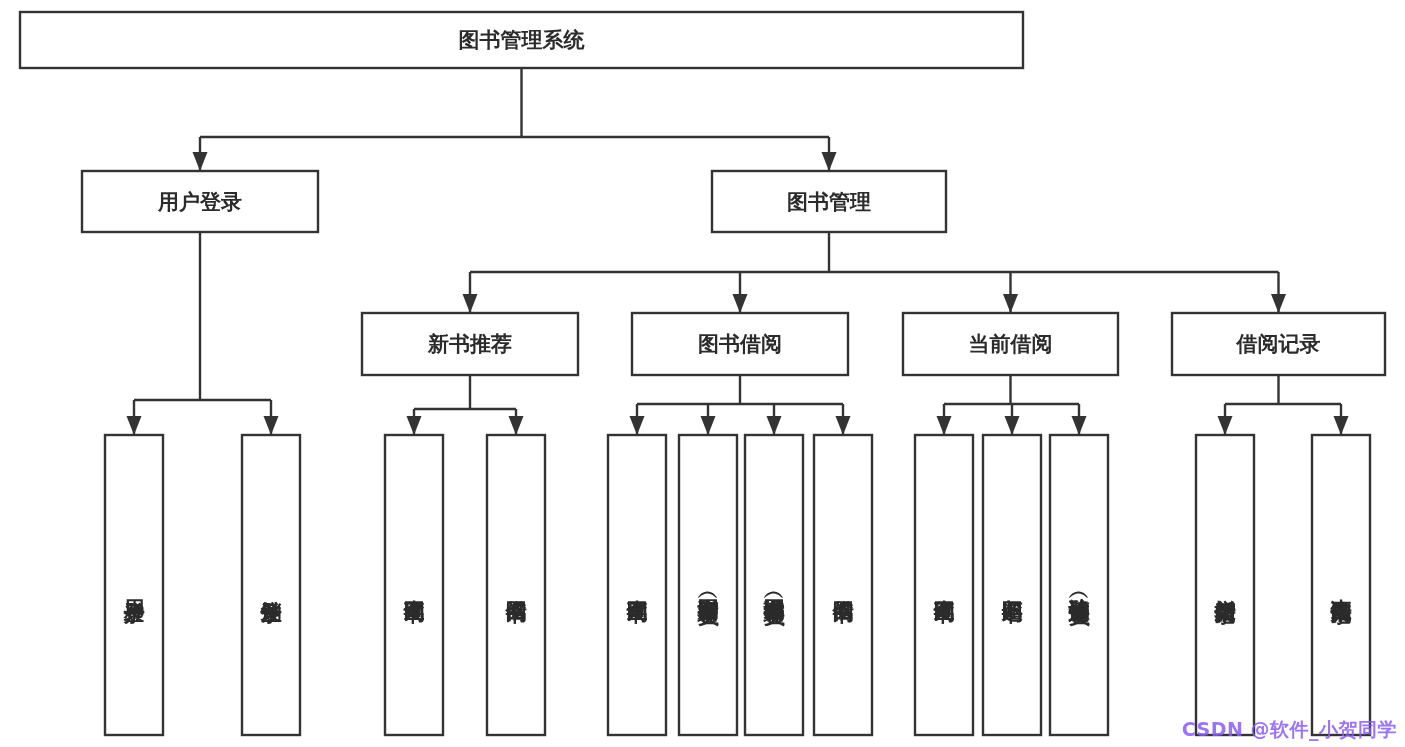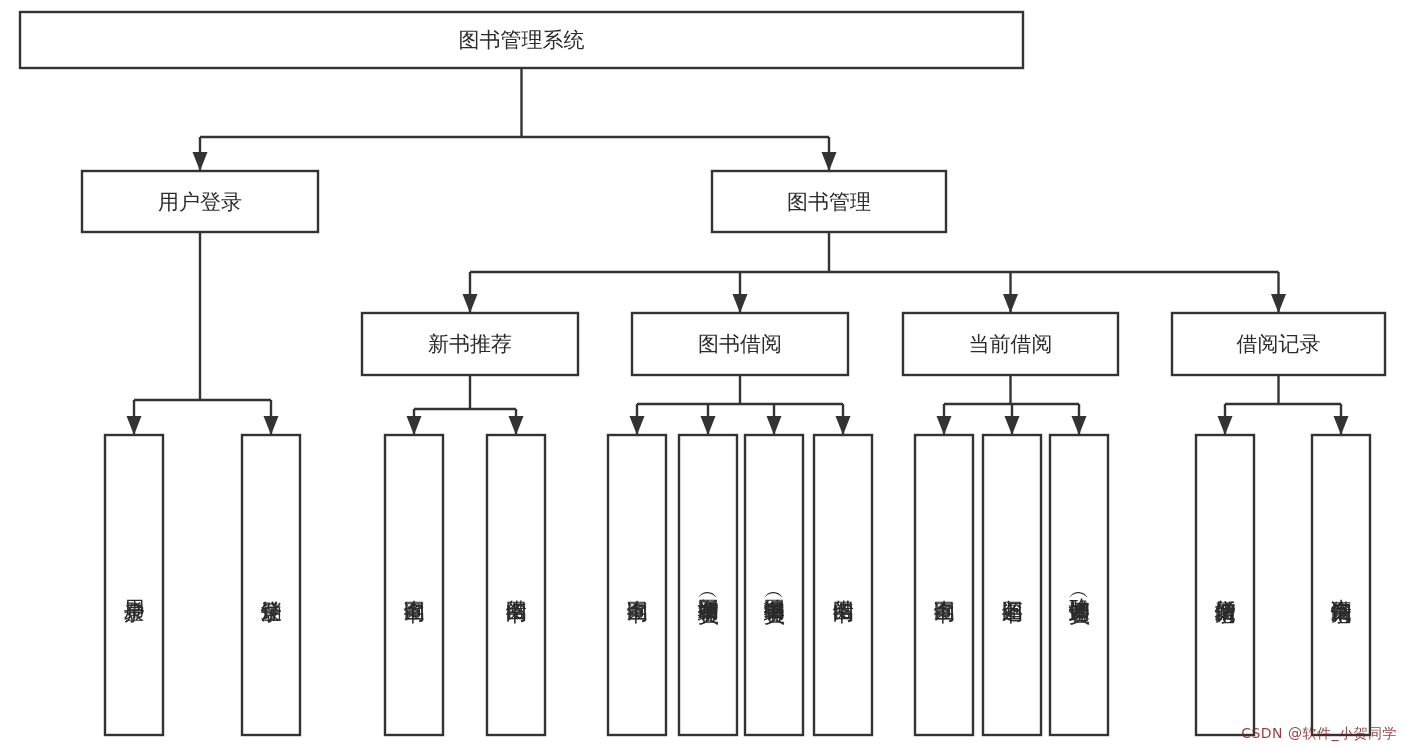--- a/index.html
+++ b/index.html
@@ -11,20 +11,21 @@
     width: 1405px;
     height: 747px;
     font-family: "DejaVu Sans", "Liberation Sans", sans-serif;
     overflow: hidden;
   }
   #diagram-root {
     position: relative;
     width: 1405px;
     height: 747px;
     background: #ffffff;
+    font-weight: bold;
   }
   svg.diagram-canvas {
     position: absolute;
     left: 0;
     top: 0;
     width: 1405px;
     height: 747px;
     display: block;
   }
   .node-box {
@@ -65,22 +66,22 @@
     color: #2b2b2b;
     letter-spacing: 1px;
     white-space: nowrap;
     text-align: center;
   }
   .watermark {
     position: absolute;
     right: 8px;
     bottom: 4px;
     font-family: "DejaVu Sans", "Liberation Sans", sans-serif;
-    font-size: 14px;
-    color: #7f1d1d;
+    font-size: 19px;
+    color: #8b5cf6;
     opacity: 0.85;
     white-space: nowrap;
     letter-spacing: 0.5px;
   }
 </style>
 </head>
 <body>
 
 <div id="diagram-root">
 

